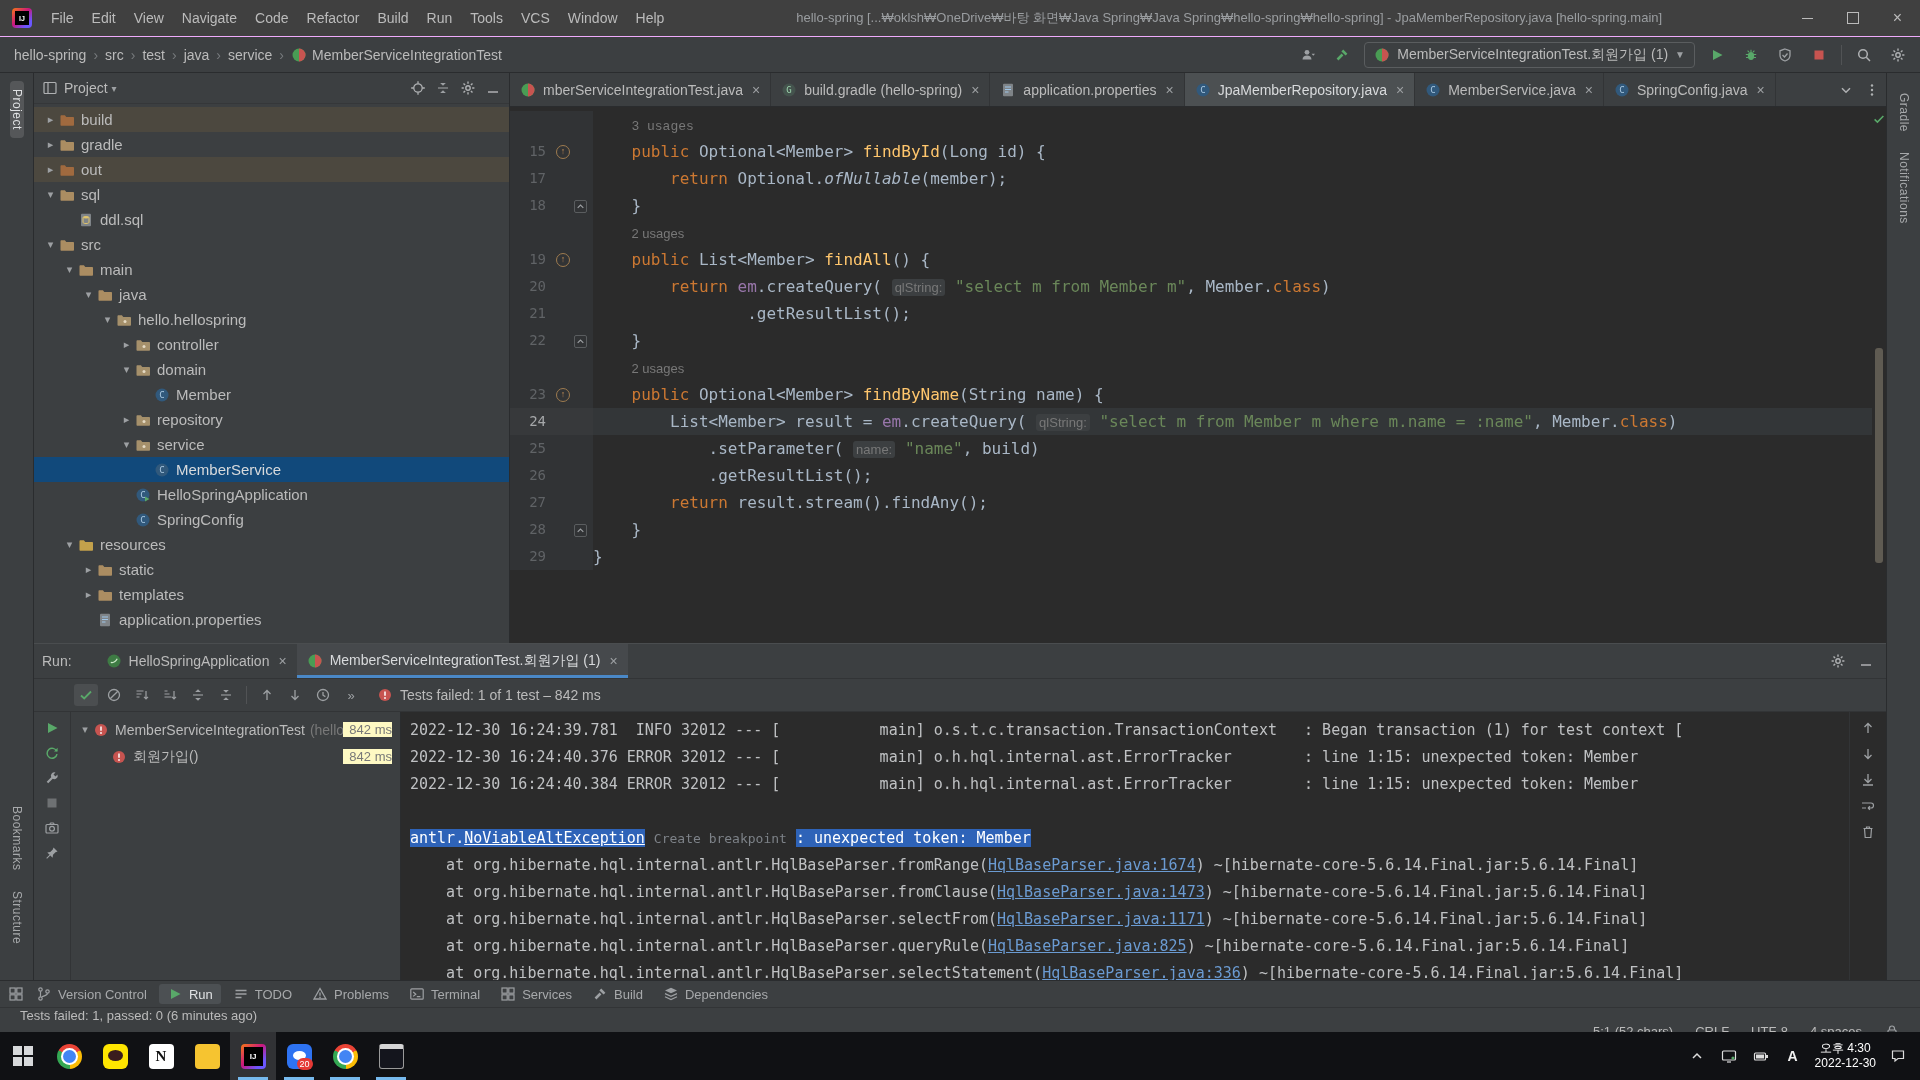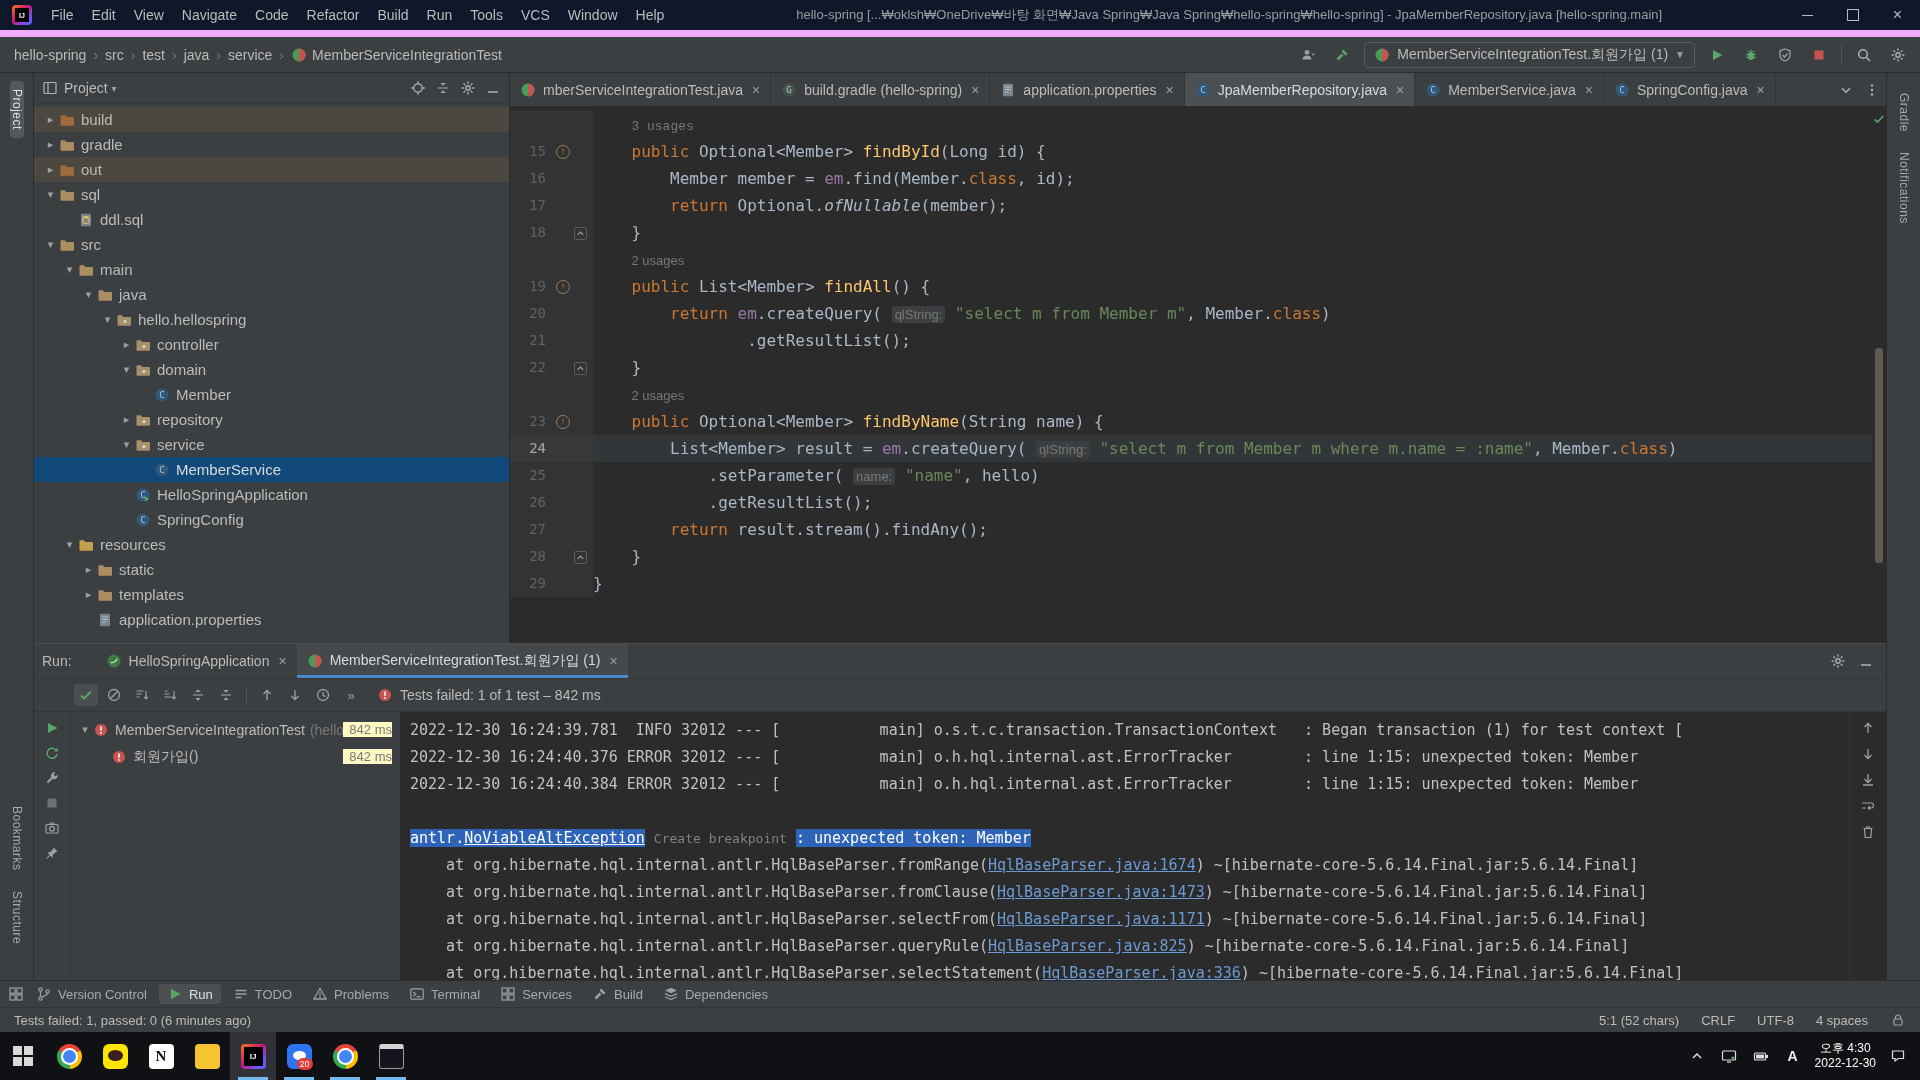--- a/index.html
+++ b/index.html
@@ -2,21 +2,21 @@
 <html><head>
 <meta charset="utf-8">
 <style>
   html,body{margin:0;padding:0;background:#000;width:1920px;height:1080px;overflow:hidden;
     font-family:"Liberation Sans",sans-serif;-webkit-font-smoothing:antialiased;}
   #screen{position:relative;width:1920px;height:1080px;background:#2b2b2b;overflow:hidden;}
   .ic{display:inline-flex;width:16px;height:16px;align-items:center;justify-content:center;flex:none;vertical-align:middle;}
   .ic svg{display:block;}
 
   
-  #titlebar{position:absolute;left:0;top:0;right:0;height:37px;background:#0f172a;display:flex;align-items:center;border-bottom:7px solid #f0abfc;box-sizing:border-box;}
+  #titlebar{position:absolute;left:0;top:0;right:0;height:37px;background:#404040;display:flex;align-items:center;border-bottom:1px solid #f0abfc;box-sizing:border-box;}
   .ijlogo{width:20px;height:20px;margin:0 10px 0 12px;border-radius:4px;background:linear-gradient(135deg,#f97a12,#c9177e 45%,#6b57ff 80%);position:relative;flex:none;}
   .ijlogo i{position:absolute;inset:3px;background:#000;color:#fff;font-style:normal;font-size:7px;font-weight:bold;display:flex;align-items:center;justify-content:center;}
   #menubar{display:flex;}
   .menu-item{color:#bbbbbb;font-size:14px;padding:0 9px;line-height:36px;cursor:default;}
   #wintitle{flex:1;text-align:center;color:#9a9da0;font-size:13px;white-space:nowrap;overflow:hidden;text-overflow:ellipsis;padding:0 20px;}
   .wbtns{display:flex;height:100%;}
   .wbtn{width:45px;height:100%;display:flex;align-items:center;justify-content:center;color:#bbb;}
   .wbtn .mini{width:11px;height:1px;background:#bbb;}
   .wbtn .maxi{width:10px;height:10px;border:1px solid #bbb;}
   .wbtn.close{font-size:16px;}
@@ -104,21 +104,21 @@
   .ck-lk{color:#6b9bd2;text-decoration:underline;cursor:pointer;}
   .ck-hb{background:#2e63b8;color:#fff;}
   .ck-hbl{background:#2e63b8;color:#fff;text-decoration:underline;cursor:pointer;}
   .ck-hint{color:#7d8288;font-size:13px;}
   .console-rail{width:36px;flex:none;background:#2b2b2b;border-left:1px solid #323436;display:flex;flex-direction:column;align-items:center;gap:10px;padding-top:8px;}
 
   
   #twbar{position:absolute;left:0;right:0;bottom:73px;height:27px;background:#3c3f41;border-top:1px solid #2a2c2e;display:flex;align-items:center;box-sizing:border-box;padding:0 8px;gap:4px;}
   .twbtn{display:flex;align-items:center;gap:6px;color:#a7a9ab;font-size:13px;padding:2px 8px;border-radius:3px;}
   .twbtn.act{background:#4c5053;color:#dfe1e3;}
-  #statusbar{position:absolute;left:0;right:0;bottom:48px;height:25px;background:#3c3f41;border-top:1px solid #323436;display:flex;align-items:center;box-sizing:border-box;padding:0 14px;color:#bbbbbb;font-size:13px;}
+  #statusbar{position:absolute;left:0;right:0;bottom:48px;height:25px;background:#3c3f41;border-top:1px solid #323436;display:flex;align-items:flex-start;box-sizing:border-box;padding:0 20px;color:#bbbbbb;font-size:13px;flex-direction:column;}
   .sb-right{margin-left:auto;display:flex;align-items:center;gap:22px;}
 
   
   #taskbar{position:absolute;left:0;right:0;bottom:0;height:48px;background:#101114;display:flex;align-items:stretch;}
   .tb-left{display:flex;align-items:stretch;}
   .tb-btn{width:46px;display:flex;align-items:center;justify-content:center;position:relative;}
   .tb-btn.open::after{content:"";position:absolute;left:8px;right:8px;bottom:0;height:3px;background:#76b9ed;}
   .tb-btn.activeapp{background:rgba(255,255,255,.14);}
   .winlogo{display:grid;grid-template-columns:9px 9px;grid-template-rows:9px 9px;gap:2px;}
   .winlogo i{background:#d7d9db;}
@@ -597,36 +597,35 @@
               <circle cx="8" cy="3.5" r="1.2" fill="#afb1b3"></circle>
               <circle cx="8" cy="8" r="1.2" fill="#afb1b3"></circle>
               <circle cx="8" cy="12.5" r="1.2" fill="#afb1b3"></circle>
             </svg>
           </span>
         </div>
       </div>
     <div id="code">
         <div class="cl"><span class="gut"></span><span class="ctext"><span class="tok-in hintline" style="margin-left: 38.4px; font-family: Liberation Mono, monospace;">3 usages</span></span></div>
         <div class="cl"><span class="gut"><span class="lnum">15</span><span class="ovr">↑</span></span><span class="ctext"><span class="tok-pl">    </span><span class="tok-kw">public</span><span class="tok-pl"> Optional&lt;Member&gt; </span><span class="tok-dc">findById</span><span class="tok-pl">(Long id) {</span></span></div>
-        <div class="cl"><span class="gut"><span class="lnum">16</span></span><span class="ctext"><span class="tok-pl">        Member member = </span><span class="tok-fl">em</span><span class="tok-pl">.find(Member.</span><span class="tok-kw">class</span><span class="tok-pl">, id);</span></span></div>
         <div class="cl"><span class="gut"><span class="lnum">17</span></span><span class="ctext"><span class="tok-pl">        </span><span class="tok-kw">return</span><span class="tok-pl"> Optional.</span><span class="tok-it">ofNullable</span><span class="tok-pl">(member);</span></span></div>
         <div class="cl"><span class="gut"><span class="lnum">18</span><span class="fmark"><svg width="9" height="9" viewBox="0 0 16 16">
                 <path d="M3 10.5L8 5.5l5 5" stroke="#9da0a3" fill="none" stroke-width="2"></path>
               </svg></span></span><span class="ctext"><span class="tok-pl">    }</span></span></div>
         <div class="cl"><span class="gut"></span><span class="ctext"><span class="tok-in hintline" style="margin-left: 38.4px;">2 usages</span></span></div>
         <div class="cl"><span class="gut"><span class="lnum">19</span><span class="ovr">↑</span></span><span class="ctext"><span class="tok-pl">    </span><span class="tok-kw">public</span><span class="tok-pl"> List&lt;Member&gt; </span><span class="tok-dc">findAll</span><span class="tok-pl">() {</span></span></div>
         <div class="cl"><span class="gut"><span class="lnum">20</span></span><span class="ctext"><span class="tok-pl">        </span><span class="tok-kw">return</span><span class="tok-pl"> </span><span class="tok-fl">em</span><span class="tok-pl">.createQuery( </span><span class="tok-in">qlString:</span><span class="tok-pl"> </span><span class="tok-sg">"select m from Member m"</span><span class="tok-pl">, Member.</span><span class="tok-kw">class</span><span class="tok-pl">)</span></span></div>
         <div class="cl"><span class="gut"><span class="lnum">21</span></span><span class="ctext"><span class="tok-pl">                .getResultList();</span></span></div>
         <div class="cl"><span class="gut"><span class="lnum">22</span><span class="fmark"><svg width="9" height="9" viewBox="0 0 16 16">
                 <path d="M3 10.5L8 5.5l5 5" stroke="#9da0a3" fill="none" stroke-width="2"></path>
               </svg></span></span><span class="ctext"><span class="tok-pl">    }</span></span></div>
         <div class="cl"><span class="gut"></span><span class="ctext"><span class="tok-in hintline" style="margin-left: 38.4px;">2 usages</span></span></div>
         <div class="cl"><span class="gut"><span class="lnum">23</span><span class="ovr">↑</span></span><span class="ctext"><span class="tok-pl">    </span><span class="tok-kw">public</span><span class="tok-pl"> Optional&lt;Member&gt; </span><span class="tok-dc">findByName</span><span class="tok-pl">(String name) {</span></span></div>
         <div class="cl cur"><span class="gut"><span class="lnum">24</span></span><span class="ctext"><span class="tok-pl">        List&lt;Member&gt; result = </span><span class="tok-fl">em</span><span class="tok-pl">.createQuery( </span><span class="tok-in">qlString:</span><span class="tok-pl"> </span><span class="tok-sg">"select m from Member m where m.name = :name"</span><span class="tok-pl">, Member.</span><span class="tok-kw">class</span><span class="tok-pl">)</span></span></div>
-        <div class="cl"><span class="gut"><span class="lnum">25</span></span><span class="ctext"><span class="tok-pl">            .setParameter( </span><span class="tok-in">name:</span><span class="tok-pl"> </span><span class="tok-sg">"name"</span><span class="tok-pl">, hello)</span></span></div>
+        <div class="cl"><span class="gut"><span class="lnum">25</span></span><span class="ctext"><span class="tok-pl">            .setParameter( </span><span class="tok-in">name:</span><span class="tok-pl"> </span><span class="tok-sg">"name"</span><span class="tok-pl">, build)</span></span></div>
         <div class="cl"><span class="gut"><span class="lnum">26</span></span><span class="ctext"><span class="tok-pl">            .getResultList();</span></span></div>
         <div class="cl"><span class="gut"><span class="lnum">27</span></span><span class="ctext"><span class="tok-pl">        </span><span class="tok-kw">return</span><span class="tok-pl"> result.stream().findAny();</span></span></div>
         <div class="cl"><span class="gut"><span class="lnum">28</span><span class="fmark"><svg width="9" height="9" viewBox="0 0 16 16">
                 <path d="M3 10.5L8 5.5l5 5" stroke="#9da0a3" fill="none" stroke-width="2"></path>
               </svg></span></span><span class="ctext"><span class="tok-pl">    }</span></span></div>
         <div class="cl"><span class="gut"><span class="lnum">29</span></span><span class="ctext"><span class="tok-pl">}</span></span></div>
       </div>
     <div id="escroll">
       <span class="eschk" id="ico-inspok">
           <svg width="16" height="16" viewBox="0 0 16 16" xmlns="http://www.w3.org/2000/svg">

